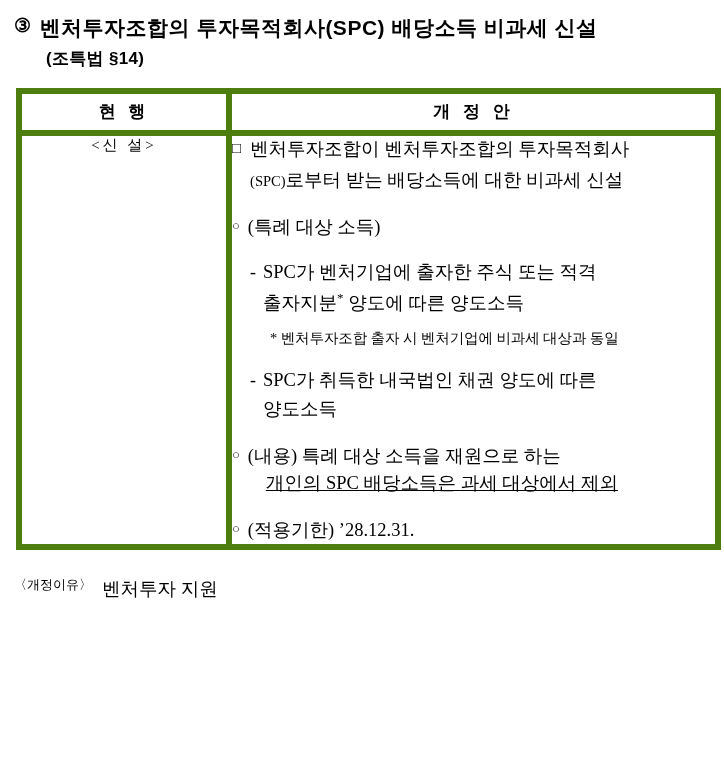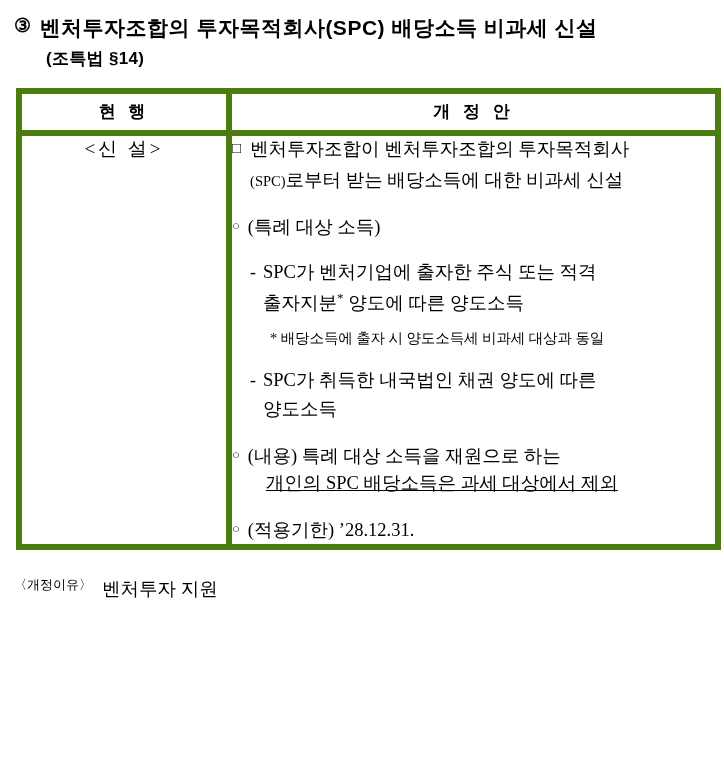--- a/index.html
+++ b/index.html
@@ -65,21 +65,21 @@
     text-align: center;
     padding: 6px 0 7px 0;
     letter-spacing: 4px;
     border-bottom: 1px solid #12264f;
   }
   .col-left { width: 210px; }
   .col-right { width: 489px; }
 
   td.cell-left {
     text-align: center;
-    font-size: 19px;
+    font-size: 15px;
     font-family: "Liberation Serif", serif;
     padding-top: 16px;
     letter-spacing: 3px;
   }
   td.cell-right {
     padding: 14px 6px 16px 12px;
     font-size: 18.5px;
     line-height: 1.45;
   }
 
@@ -199,21 +199,21 @@
           </div>
 
           <div class="row-dash">
             <span class="dash-mark">-</span>
             <span class="dash-text">
               <span>SPC가 벤처기업에 출자한 주식 또는 적격</span>
               <div class="l2"><span>출자지분</span><sup class="star">*</sup><span> 양도에 따른 양도소득</span></div>
             </span>
           </div>
 
-          <div class="footnote">* 배당소득에 출자 시 양도소득세 비과세 대상과 동일</div>
+          <div class="footnote">* 벤처투자조합 출자 시 벤처기업에 비과세 대상과 동일</div>
 
           <div class="row-dash">
             <span class="dash-mark">-</span>
             <span class="dash-text">
               <span>SPC가 취득한 내국법인 채권 양도에 따른</span>
               <div class="l2">양도소득</div>
             </span>
           </div>
 
           <div class="row-circ">

